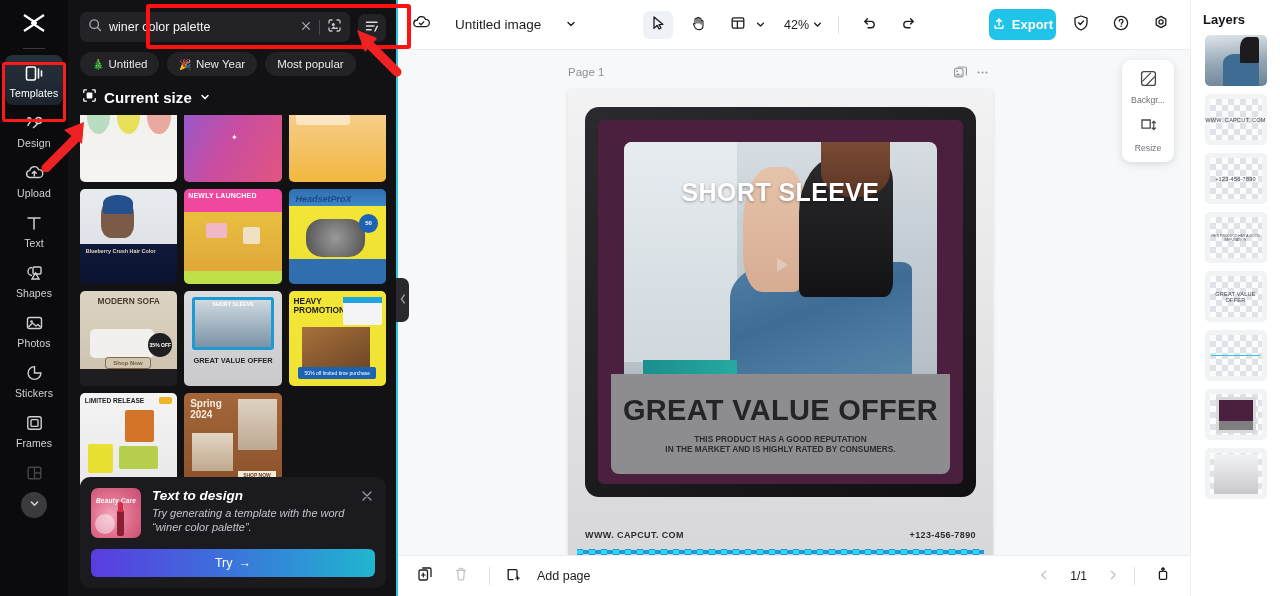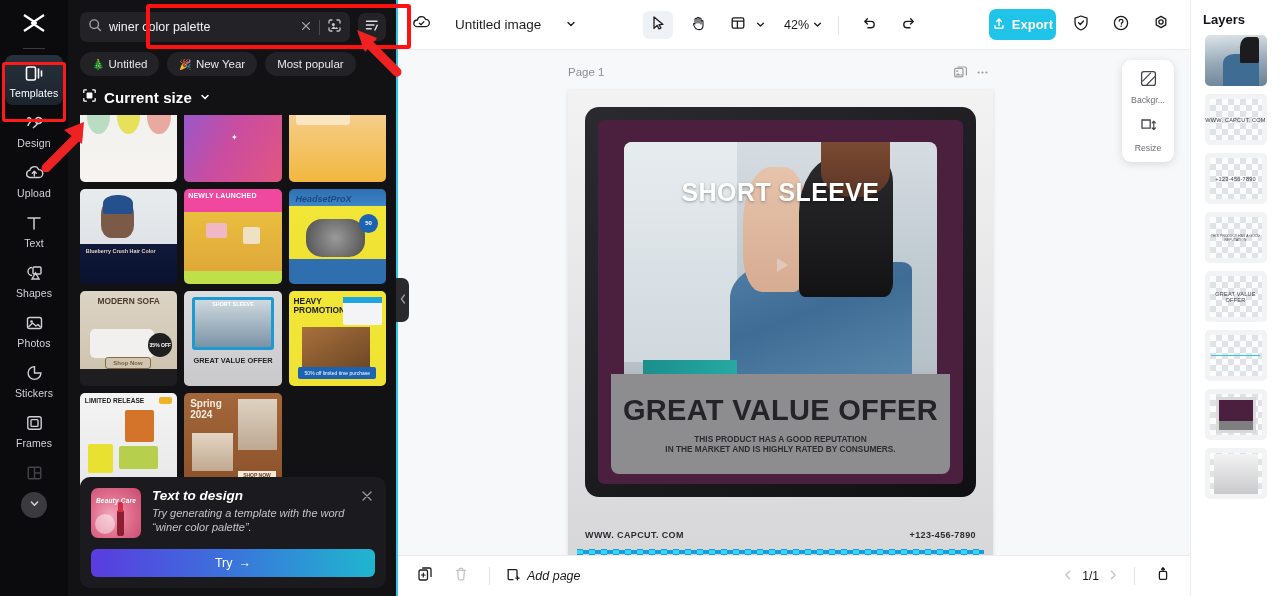--- a/index.html
+++ b/index.html
@@ -47,21 +47,21 @@
     position: absolute; left: 2px; top: 62px; width: 64px; height: 60px;
     border: 3px solid #ff1a1a; border-radius: 3px; pointer-events: none; z-index: 30;
   }
 
   
   .panel {
     width: 330px; flex: 0 0 330px; height: 596px;
     background: #121215; position: relative;
     display: flex; flex-direction: column;
   }
-  .search-row { display: flex; align-items: center; gap: 8px; padding: 12px 12px 6px 12px; }
+  .search-row { display: flex; align-items: flex-end; gap: 8px; padding: 12px 12px 6px 12px; }
   .search-box {
     flex: 1; height: 30px; background: #232327; border-radius: 7px;
     display: flex; align-items: center; gap: 7px; padding: 0 8px;
   }
   .search-box input {
     flex: 1; background: transparent; border: none; outline: none;
     color: #f2f2f4; font-size: 12.5px; font-family: "Liberation Sans", sans-serif;
   }
   .search-box input::placeholder { color: #85868c; }
   .sb-sep { width: 1px; height: 15px; background: #4a4a50; }
@@ -260,23 +260,23 @@
   .ft-item { display: flex; flex-direction: column; align-items: center; gap: 3px; cursor: pointer; }
   .ft-lb { font-size: 8.7px; color: #6d7078; }
 
   
   .bottombar {
     height: 41px; flex: 0 0 41px; background: #fff; border-top: 1px solid #ececef;
     display: flex; align-items: center; padding: 0 14px; gap: 10px;
   }
   .bb-btn { width: 26px; height: 26px; display: flex; align-items: center; justify-content: center; cursor: pointer; color: #1b1c1f; }
   .bb-btn.off { color: #c2c4ca; }
-  .addpage { display: flex; align-items: center; gap: 6px; cursor: pointer; color: #1b1c1f; font-size: 12.5px; font-style: italic; }
+  .addpage { display: flex; align-items: center; gap: 16px; cursor: pointer; color: #1b1c1f; font-size: 12.5px; }
   .bb-spacer { flex: 1; }
-  .pager { display: flex; align-items: center; gap: 8px; color: #1b1c1f; font-size: 12px; }
+  .pager { display: flex; align-items: center; gap: 20px; color: #1b1c1f; font-size: 12px; }
   .pg-ar { color: #c2c4ca; cursor: pointer; }
 
   
   .layers {
     width: 90px; flex: 0 0 90px; background: #fff; border-left: 1px solid #ececef;
     display: flex; flex-direction: column; align-items: center; padding-top: 12px;
     height: 596px; overflow: hidden;
   }
   .layers-title { font-size: 13px; font-weight: bold; color: #14151a; align-self: flex-start; margin-left: 12px; margin-bottom: 8px; }
   .layer-list { display: flex; flex-direction: column; gap: 8px; }

